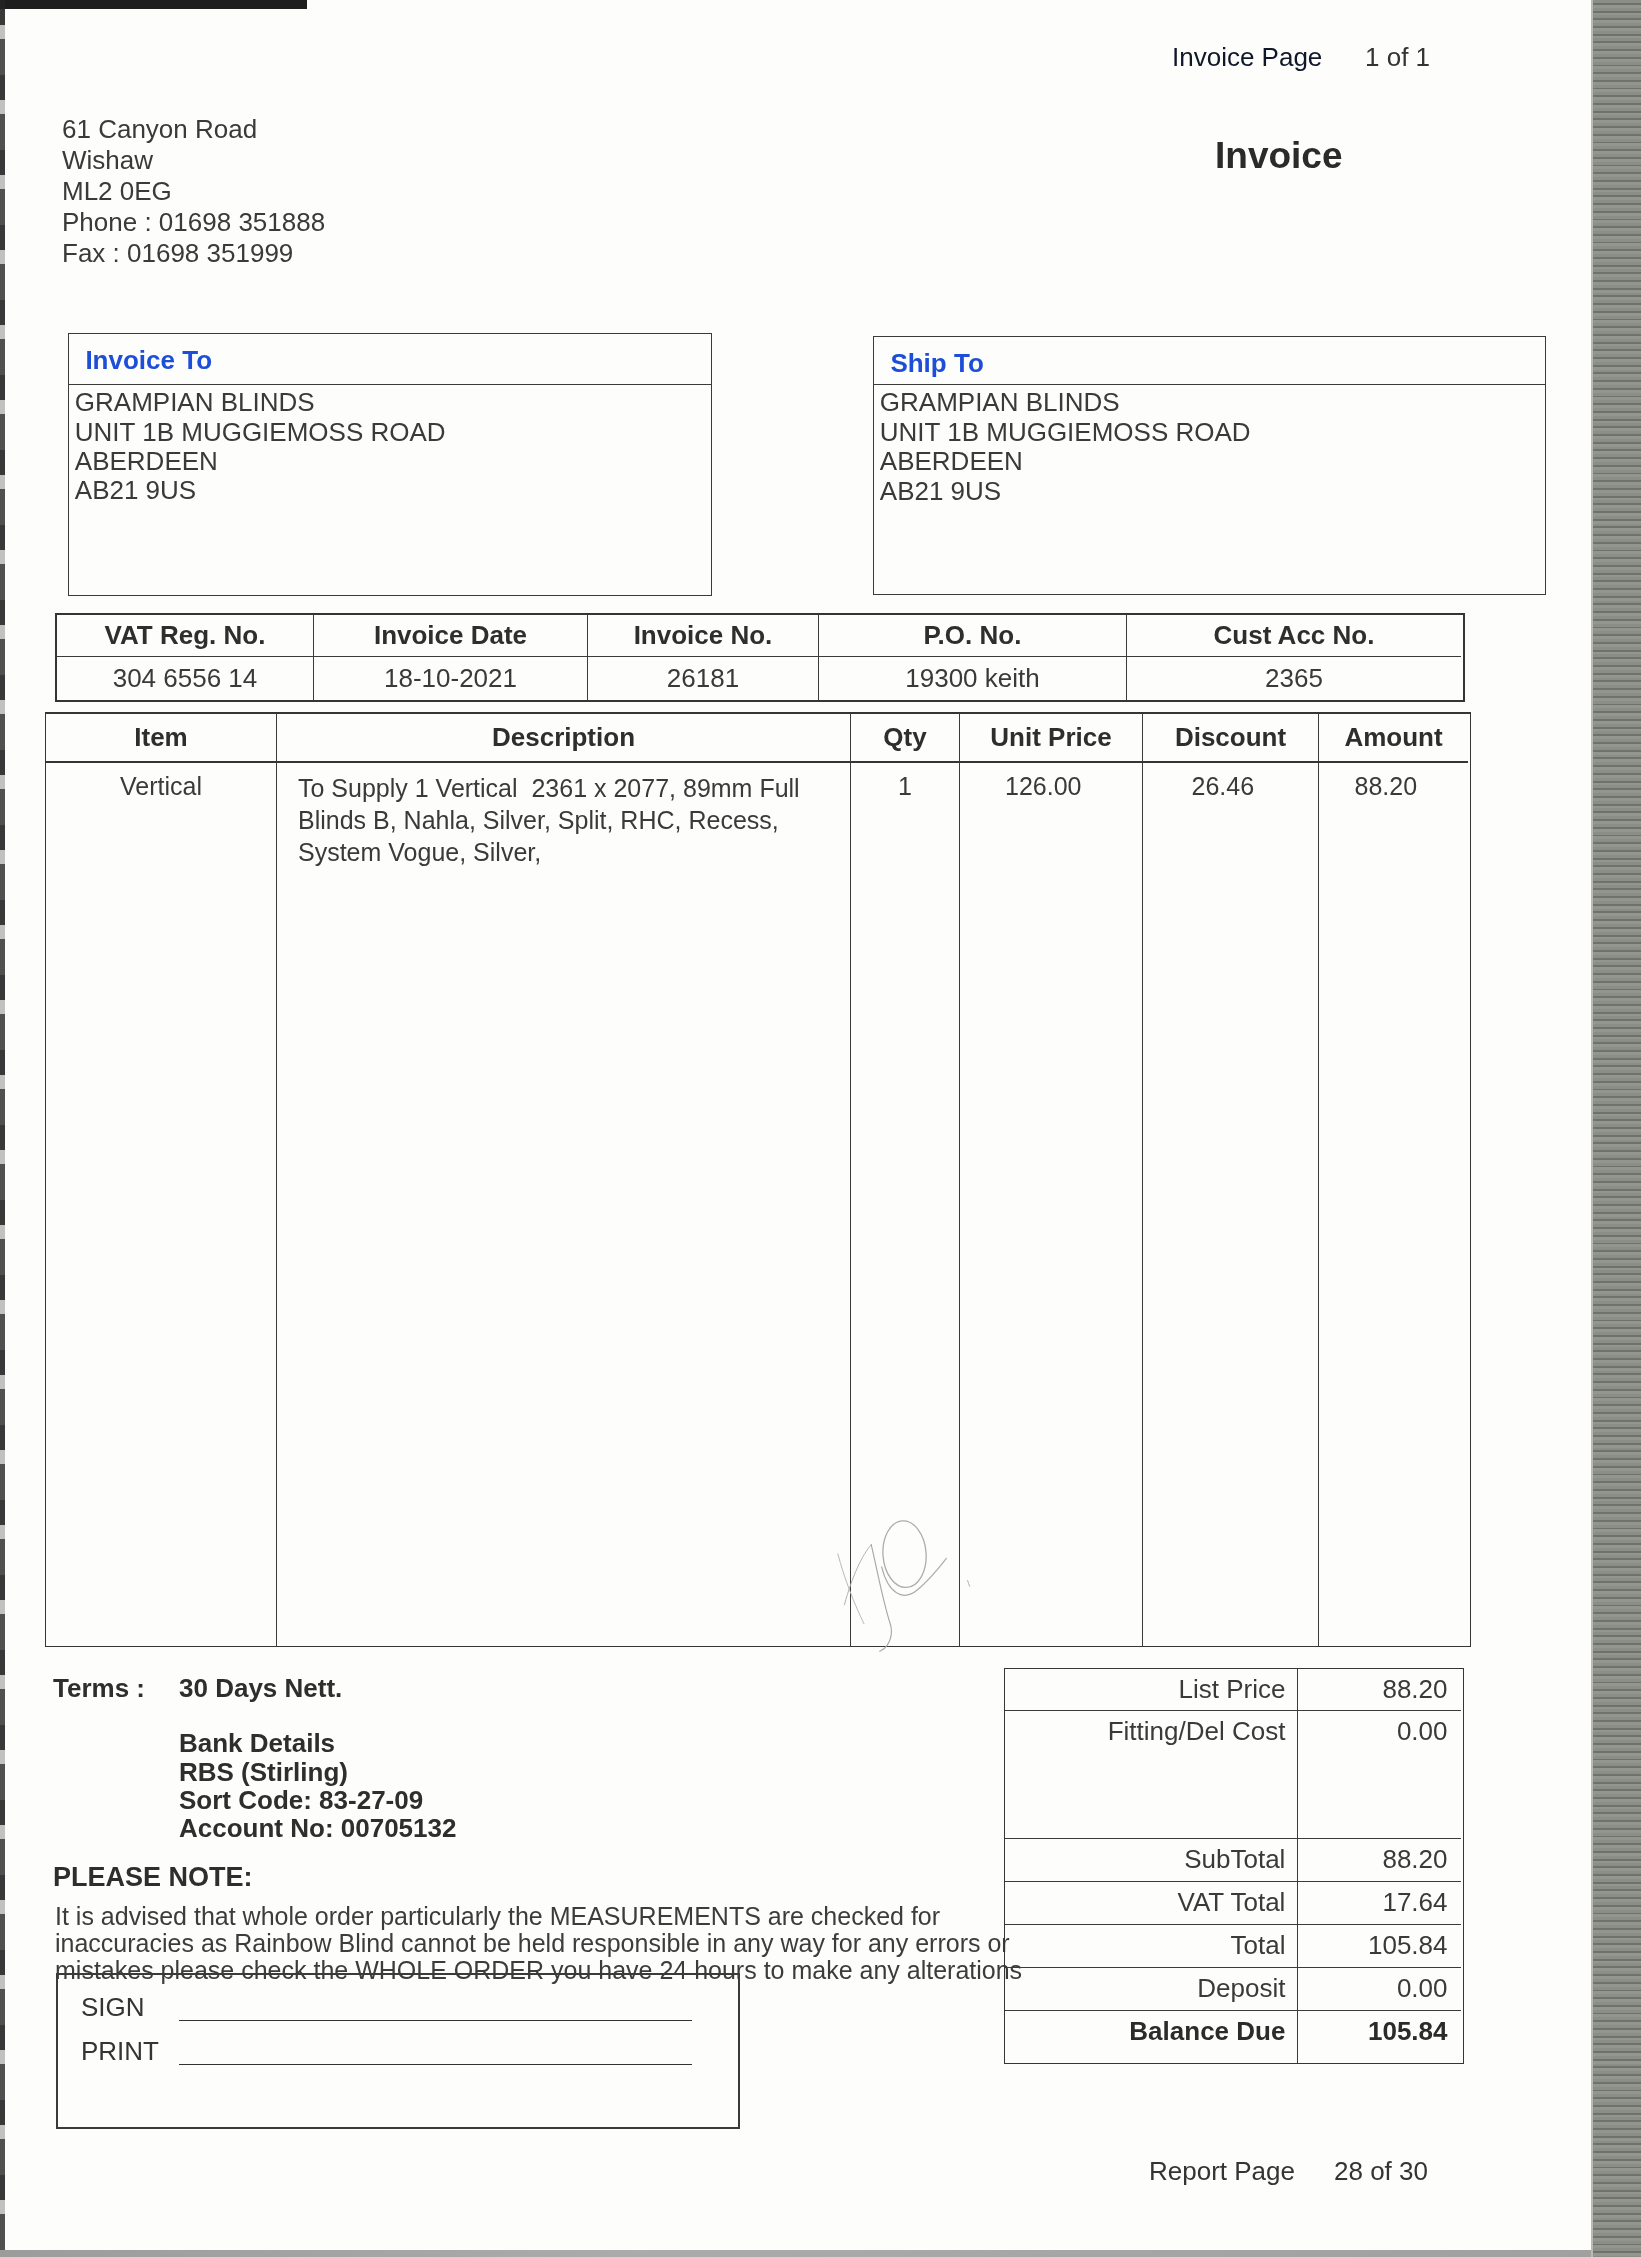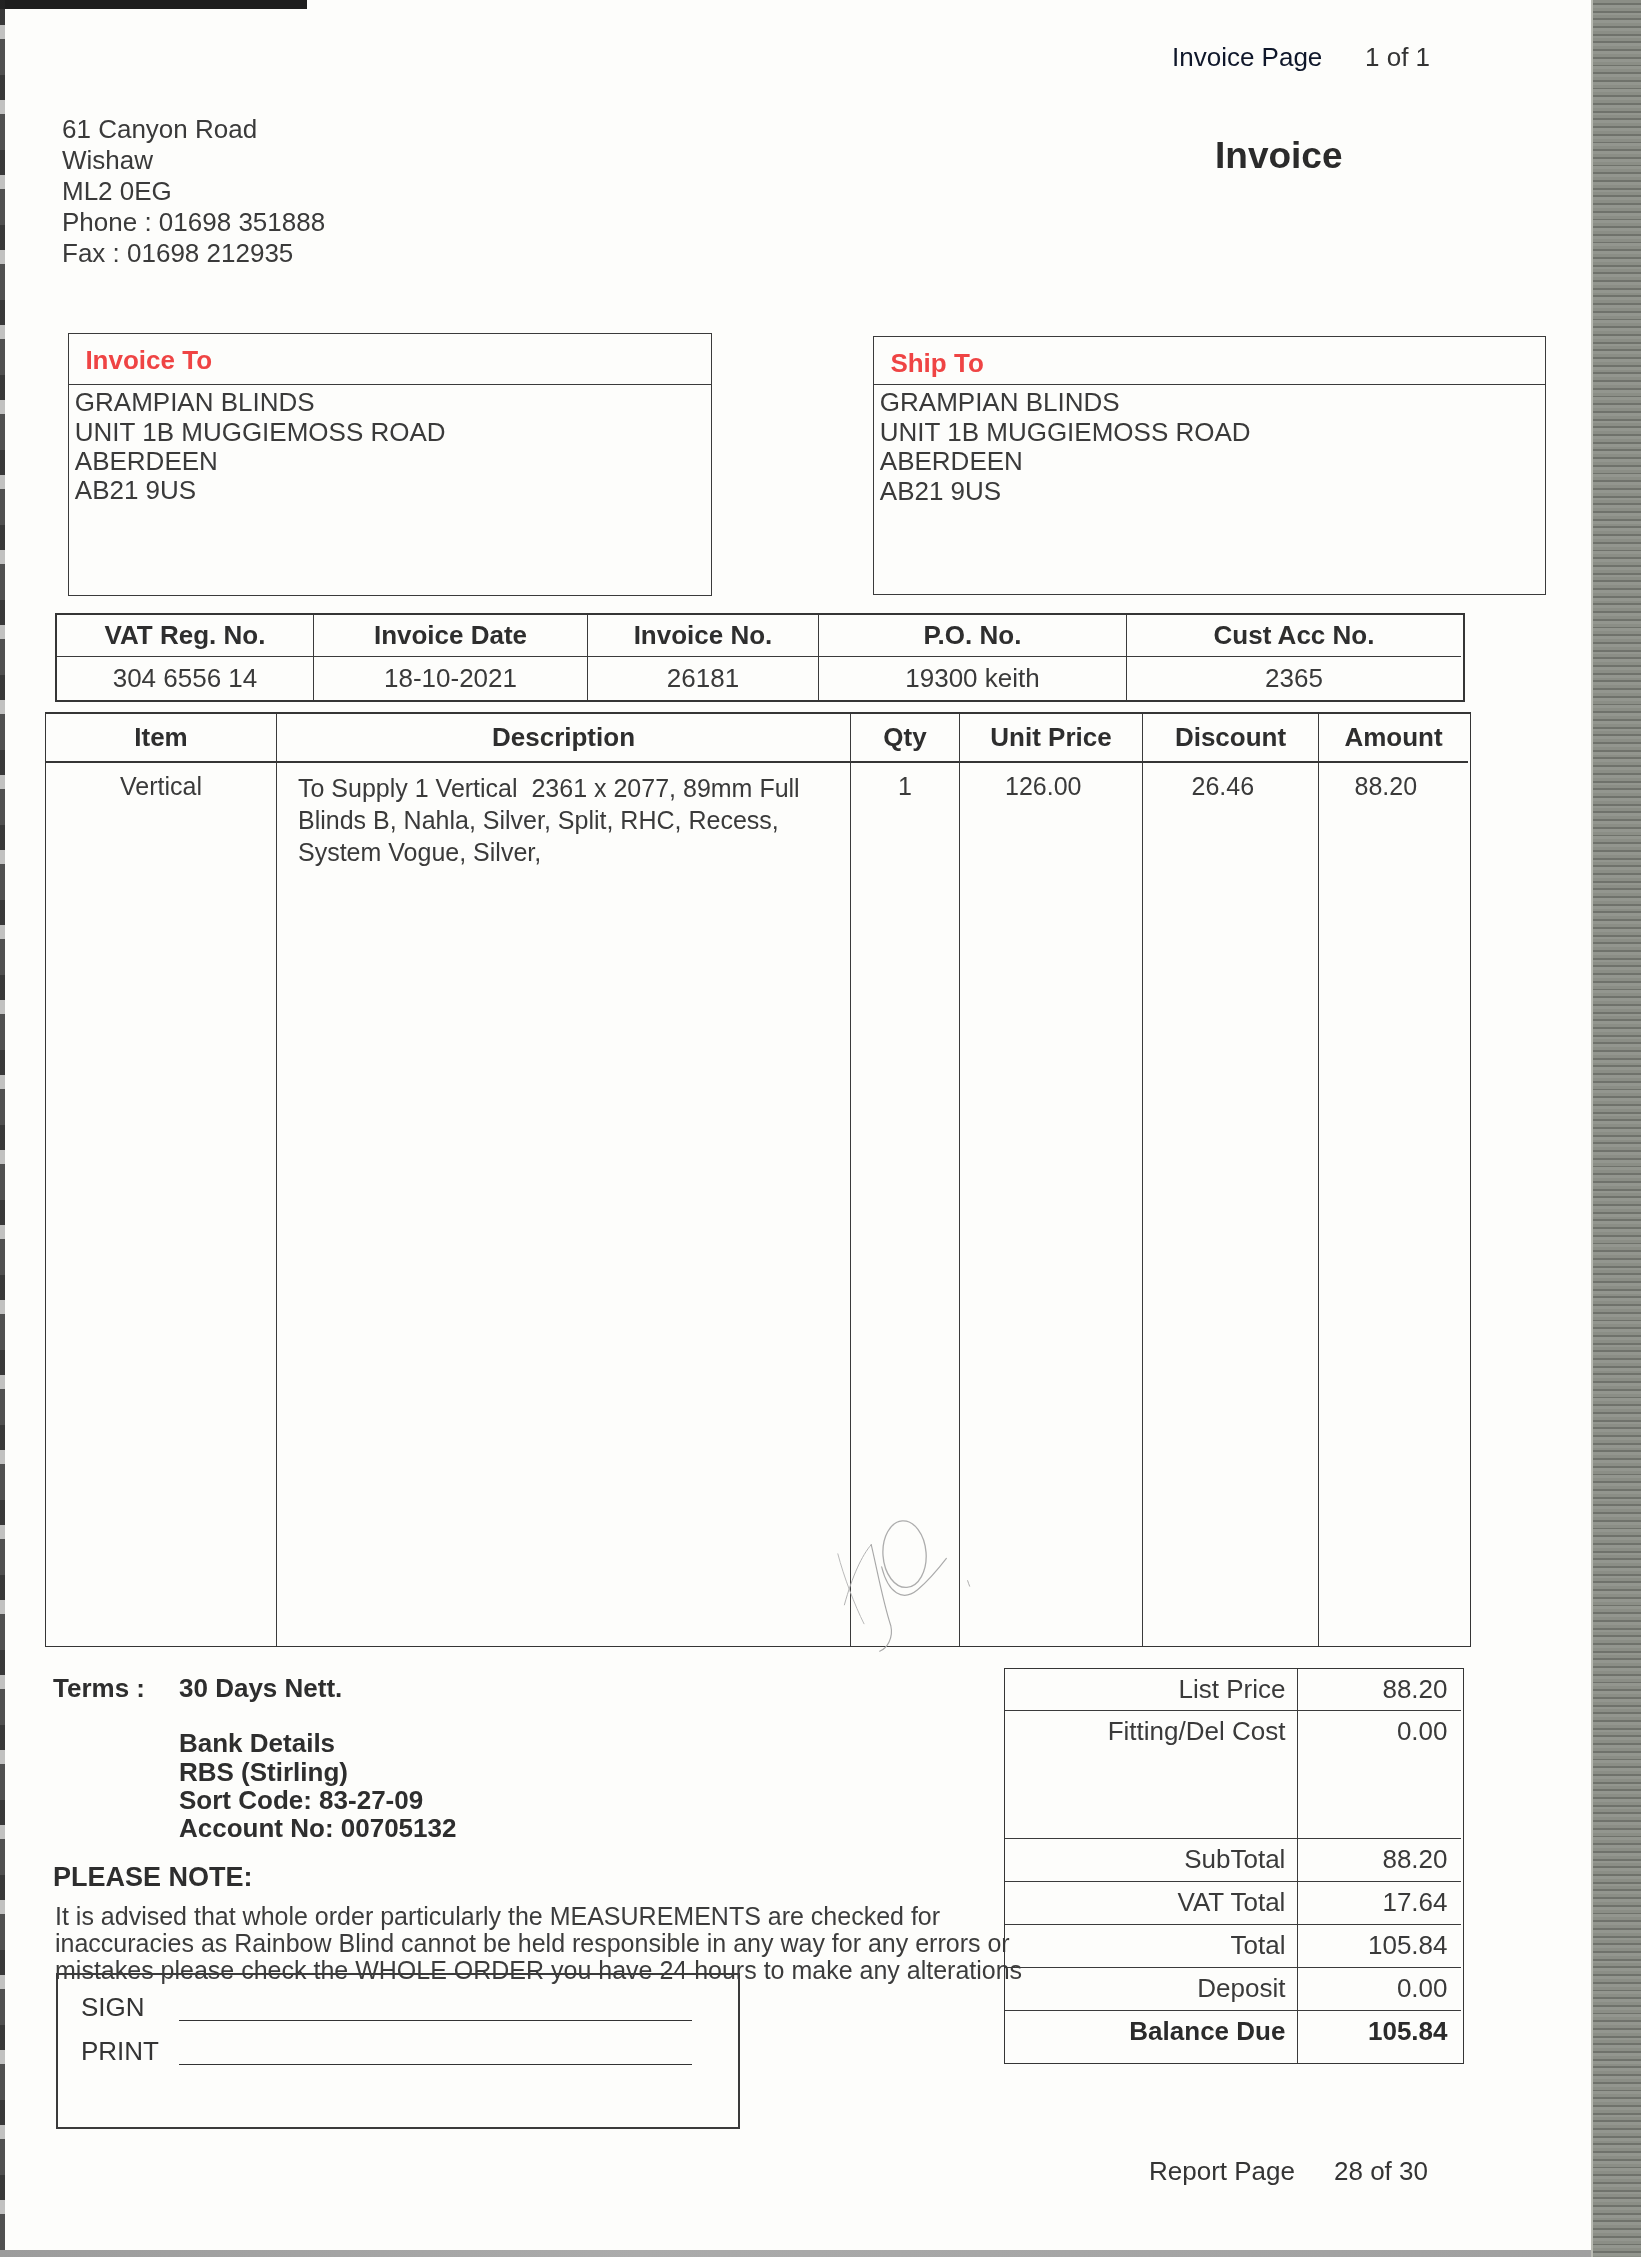--- a/index.html
+++ b/index.html
@@ -25,21 +25,21 @@
 
   
   .company-name { left:61px; top:66px; font-size:36px; font-weight:bold; color:#2d2d2d; letter-spacing:0.5px; }
   .addr-line { left:62px; font-size:26px; }
   .invoice-page-label { left:1172px; top:42px; font-size:26px; color:#0f172a; }
   .invoice-page-value { left:1365px; top:42px; font-size:26px; color:#343434; }
   .invoice-title { left:1215px; top:135px; font-size:37px; font-weight:bold; color:#2b2b2b; }
 
   
   .addr-box { position:absolute; border:1.9px solid #3b3b3b; background:transparent; }
-  .addr-box .box-title { font-weight:bold; font-size:26px; color:#ef4444; padding:10.6px 0 0 16.4px; }
+  .addr-box .box-title { font-weight:bold; font-size:26px; color:#1d4ed8; padding:10.6px 0 0 16.4px; }
   .addr-box .box-rule { border-bottom:1.9px solid #3b3b3b; }
   .addr-box .box-line { font-size:26px; padding-left:5.8px; line-height:29.4px; }
   .invoice-to-box { left:68px; top:333px; width:644px; height:263px; }
   .invoice-to-box .box-rule { margin-top:8.7px; }
   .ship-to-box { left:873px; top:336px; width:673px; height:259px; }
   .ship-to-box .box-rule { margin-top:5.8px; }
   .addr-lines { padding-top:2.9px; }
 
   
   .meta-table { position:absolute; left:55px; top:613px; width:1410px; height:89px;
@@ -103,21 +103,21 @@
   <div class="scan-left-edge"></div>
   <div class="scan-right-band"></div>
   <div class="scan-bottom-line"></div>
 
   <div class="abs invoice-page-label">Invoice  Page</div>
   <div class="abs invoice-page-value">1 of  1</div>
   <div class="abs addr-line" style="top:114px">61 Canyon Road</div>
   <div class="abs addr-line" style="top:145px">Wishaw</div>
   <div class="abs addr-line" style="top:176px">ML2 0EG</div>
   <div class="abs addr-line" style="top:207px">Phone : 01698 351888</div>
-  <div class="abs addr-line" style="top:238px">Fax : 01698 212935</div>
+  <div class="abs addr-line" style="top:238px">Fax : 01698 351999</div>
   <div class="abs invoice-title">Invoice</div>
 
   <div class="addr-box invoice-to-box">
     <div class="box-title">Invoice To</div>
     <div class="box-rule"></div>
     <div class="addr-lines">
       <div class="box-line">GRAMPIAN BLINDS</div>
       <div class="box-line">UNIT 1B MUGGIEMOSS ROAD</div>
       <div class="box-line">ABERDEEN</div>
       <div class="box-line">AB21 9US</div>

